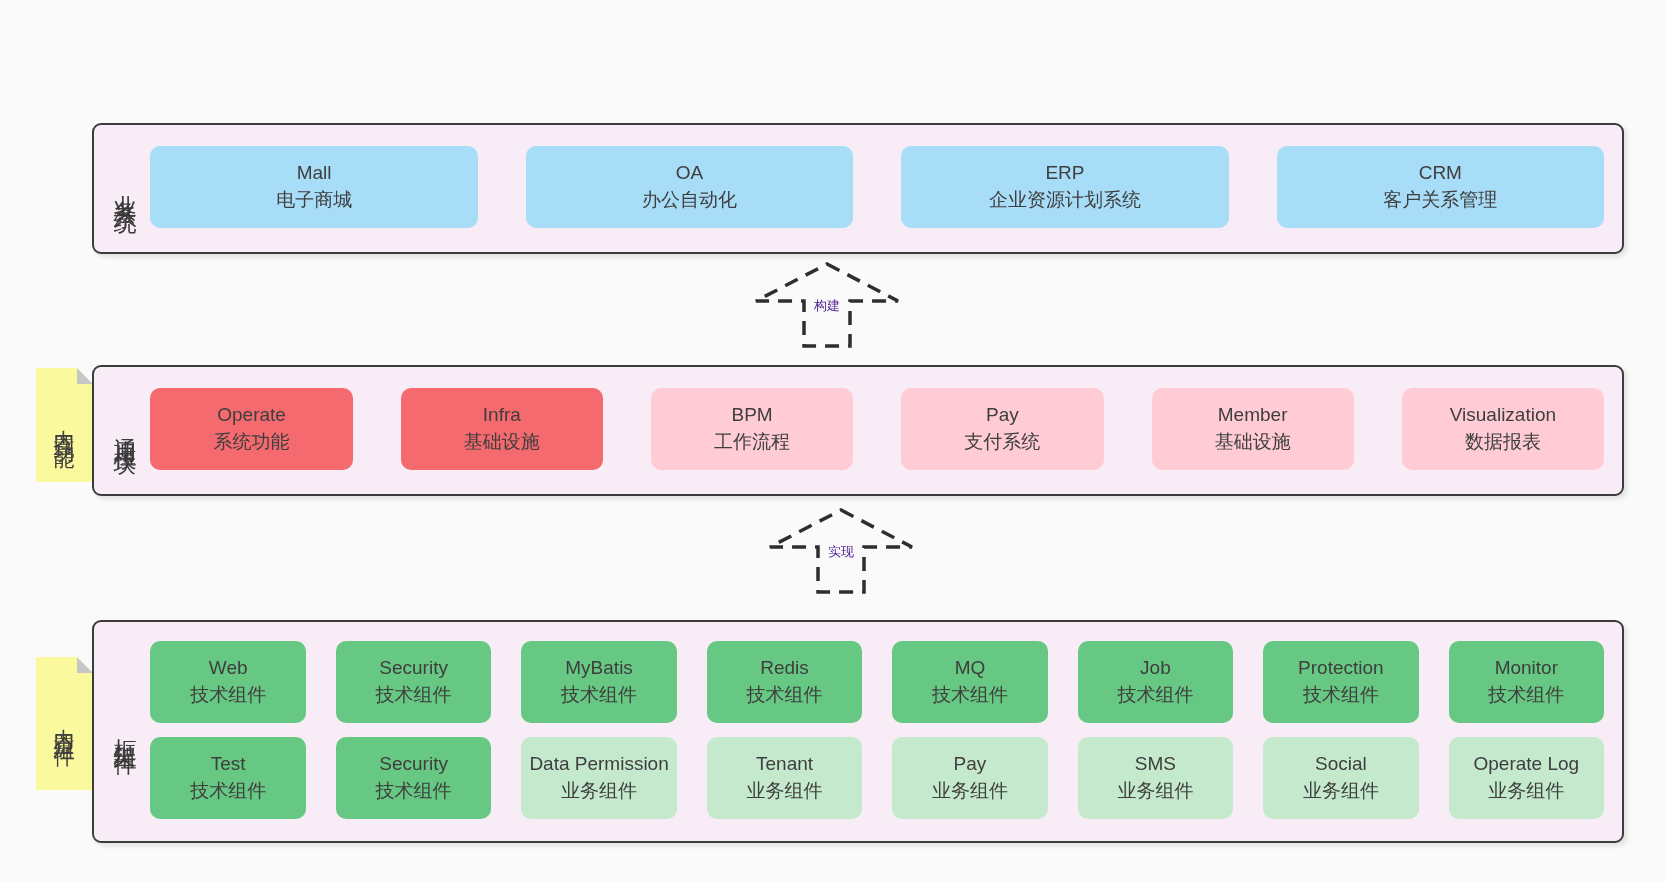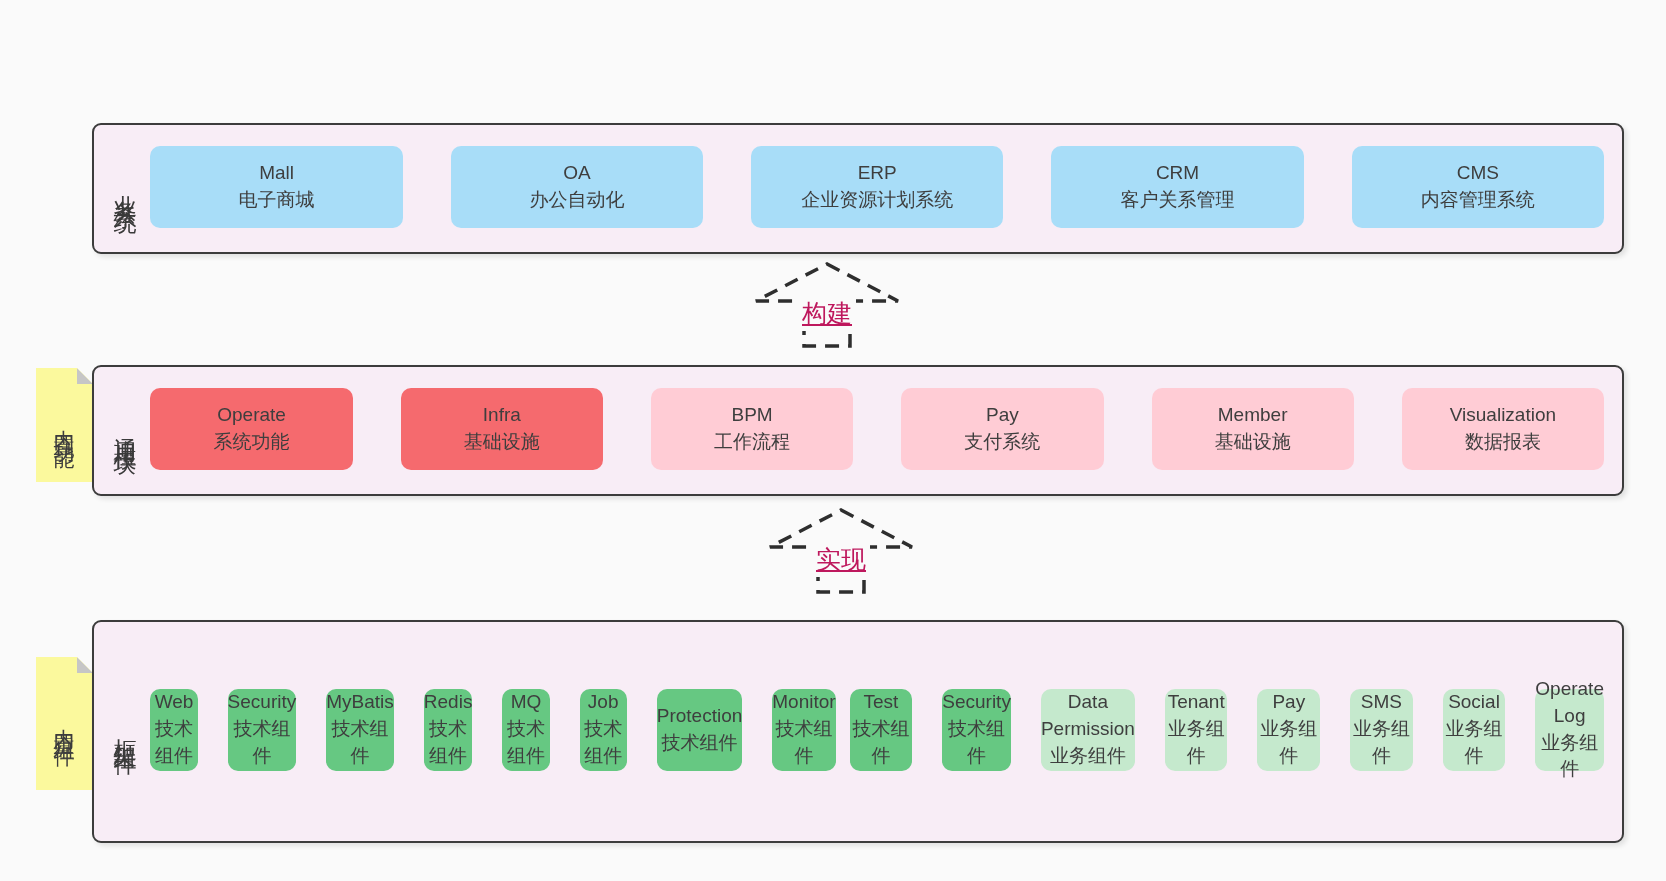--- a/index.html
+++ b/index.html
@@ -22,21 +22,21 @@
   #panel-business  { top:123px; height:131px; }
   #panel-modules   { top:365px; height:131px; }
   #panel-framework { top:620px; height:223px; }
   .panel-label {
     flex:none; writing-mode:vertical-rl; text-orientation:upright;
     font-size:23px; letter-spacing:5px; color:#3a3a3a;
     margin:0 12px 0 6px; line-height:1.15;
   }
   .cards-row { flex:1; display:flex; gap:48px; align-items:center; }
   .cards-row .card { flex:1; }
-  .grid2 { flex:1; display:flex; flex-direction:row; gap:14px; }
+  .grid2 { flex:1; display:flex; flex-direction:column; gap:14px; }
   .grid-row { display:flex; gap:30px; }
   .grid-row .card { flex:1; }
   .card {
     height:82px; border-radius:10px;
     display:flex; flex-direction:column; align-items:center; justify-content:center;
     text-align:center; font-size:19px; line-height:1.42; color:#3e3e3e;
   }
   .card-blue       { background:var(--c-blue,#a8ddf8); }
   .card-red        { background:var(--c-red,#f56a6e); }
   .card-pink       { background:var(--c-pink,#ffccd5); }
@@ -64,21 +64,21 @@
   #arrow-build     { left:752px; top:260px; }
   #arrow-implement { left:766px; top:506px; }
   .arrow svg { display:block; width:150px; height:90px; }
   .arrow polygon {
     fill:none; stroke:#2e2e2e; stroke-width:3.5;
     stroke-dasharray:14 9; stroke-linejoin:miter;
   }
   .arrow-label {
     position:absolute; left:50%; top:36px; transform:translateX(-50%);
     background:var(--c-pageBg,#fafafa); padding:1px 4px;
-    font-size:25px; color:#be185d; white-space:nowrap;text-decoration:underline;
+    font-size:13px; color:#4c1d95; white-space:nowrap;
   }
 </style>
 </head>
 <body>
 
 <div class="canvas">
 
   <section class="panel" id="panel-business">
     <div class="panel-label">业务系统</div>
     <div class="cards-row" id="cards-0">
@@ -90,24 +90,20 @@
           <div>OA</div>
           <div>办公自动化</div>
         </div>
         <div class="card card-blue">
           <div>ERP</div>
           <div>企业资源计划系统</div>
         </div>
         <div class="card card-blue">
           <div>CRM</div>
           <div>客户关系管理</div>
-        </div>
-        <div class="card card-blue">
-          <div>CMS</div>
-          <div>内容管理系统</div>
         </div>
       </div>
   </section>
 
   <div class="arrow" id="arrow-build">
     <svg viewBox="0 0 150 90">
       <polygon points="75,4 146,41 98,41 98,86 52,86 52,41 4,41"></polygon>
     </svg>
     <span class="arrow-label">构建</span>
   </div>

